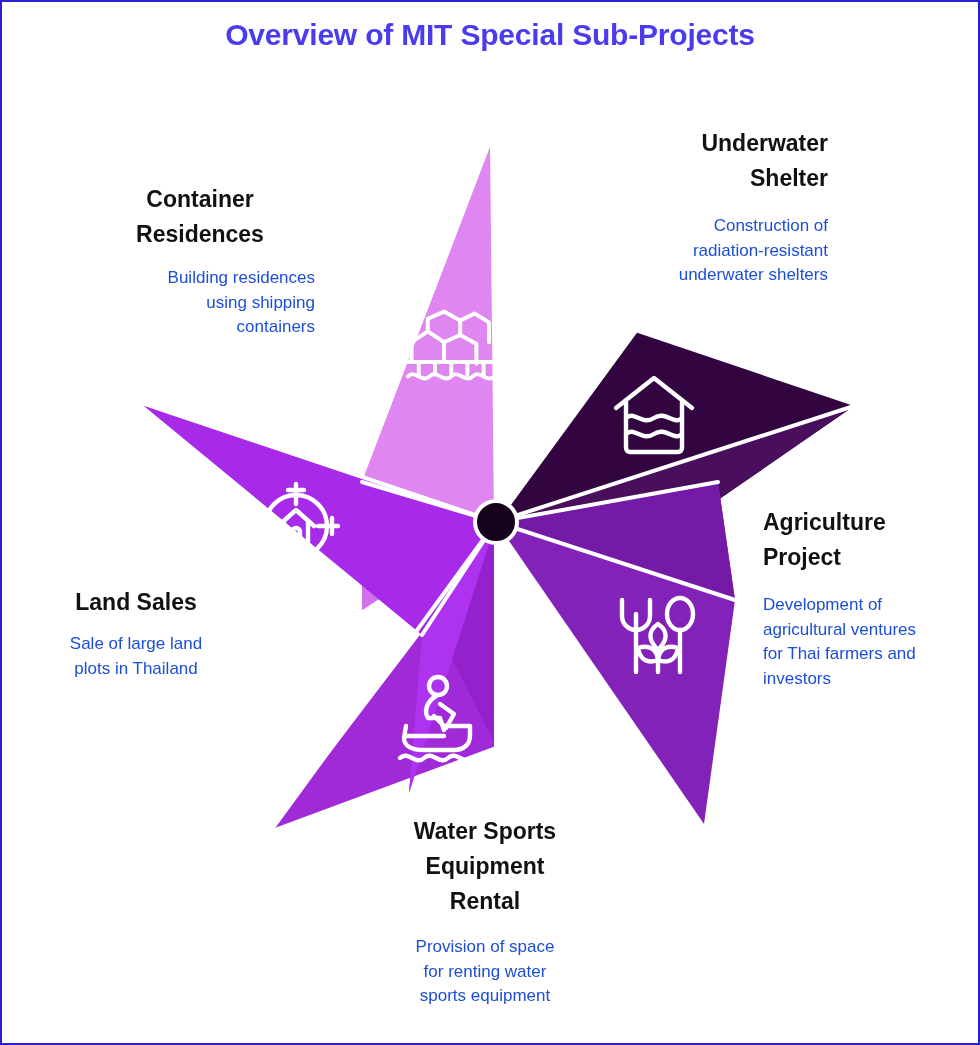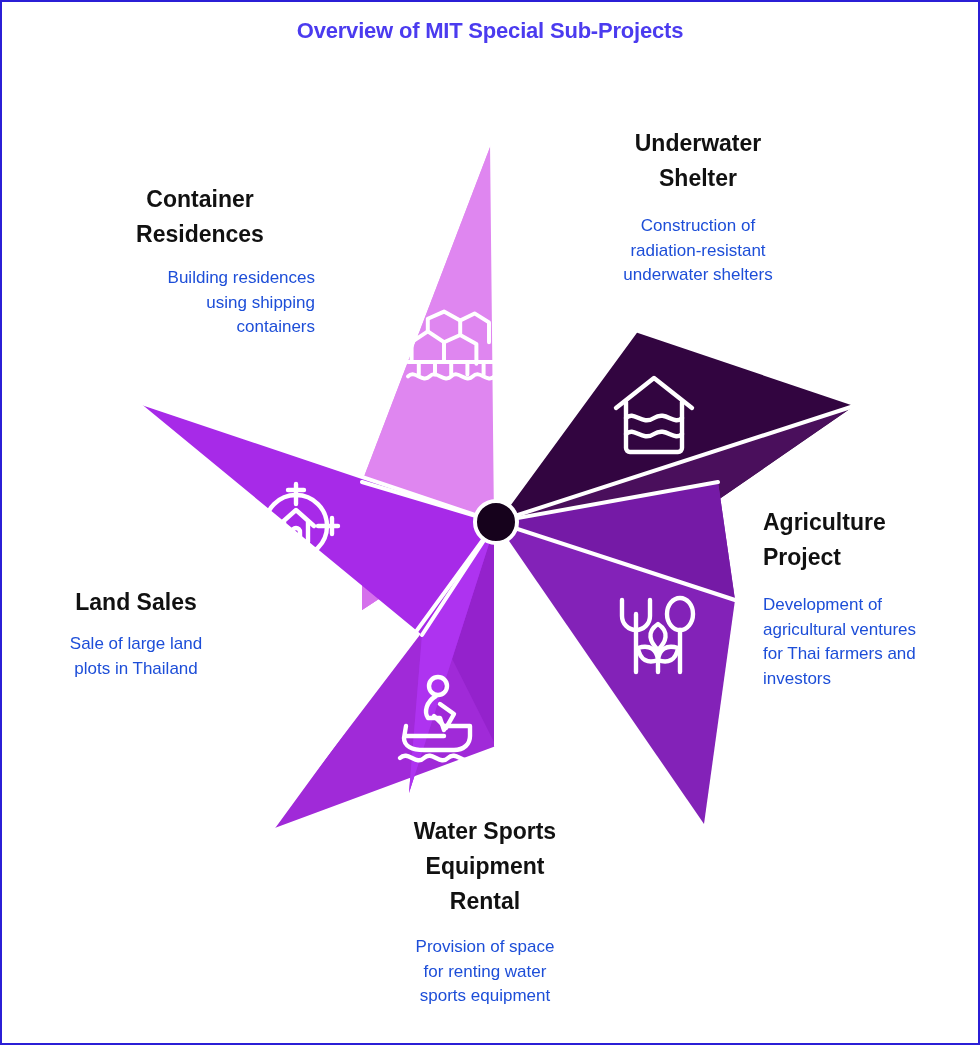--- a/index.html
+++ b/index.html
@@ -15,21 +15,21 @@
   #page {
     position: relative;
     width: 980px; height: 1045px;
     background: #ffffff;
     border: 2px solid #2B1FD6;
   }
   #title {
     position: absolute;
     top: 16px; left: 0; right: 0;
     text-align: center;
-    font-size: 22px;
+    font-size: 30px;
     font-weight: bold;
     color: #4B3BEF;
     letter-spacing: -0.2px;
     font-family: "Liberation Sans", sans-serif;
   }
   #wheel {
     position: absolute;
     top: 0; left: 0;
     width: 976px; height: 1041px;
   }
@@ -46,21 +46,21 @@
   }
   .label-body {
     font-size: 17px;
     font-weight: normal;
     color: #1d4ed8;
     line-height: 1.45;
     margin: 0;
     white-space: pre-line;
   }
   
-  #lbl-underwater { left: 566px; top: 124px; width: 260px; text-align: center; }
+  #lbl-underwater { left: 566px; top: 124px; width: 260px; text-align: right; }
   #lbl-underwater .label-head { margin-bottom: 18px; }
 
   #lbl-container  { left: 83px;  top: 180px; width: 230px; }
   #lbl-container .label-head { text-align: center; }
   #lbl-container .label-body { text-align: right; }
 
   #lbl-land       { left: 24px;   top: 583px; width: 220px; text-align: center; }
   #lbl-land .label-head { margin-bottom: 12px; }
 
   #lbl-agri       { left: 761px; top: 503px; width: 218px; text-align: left; }

